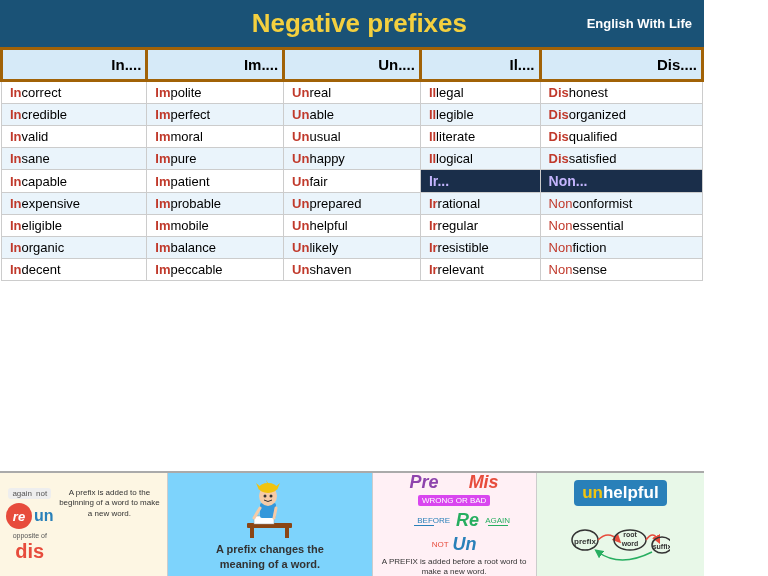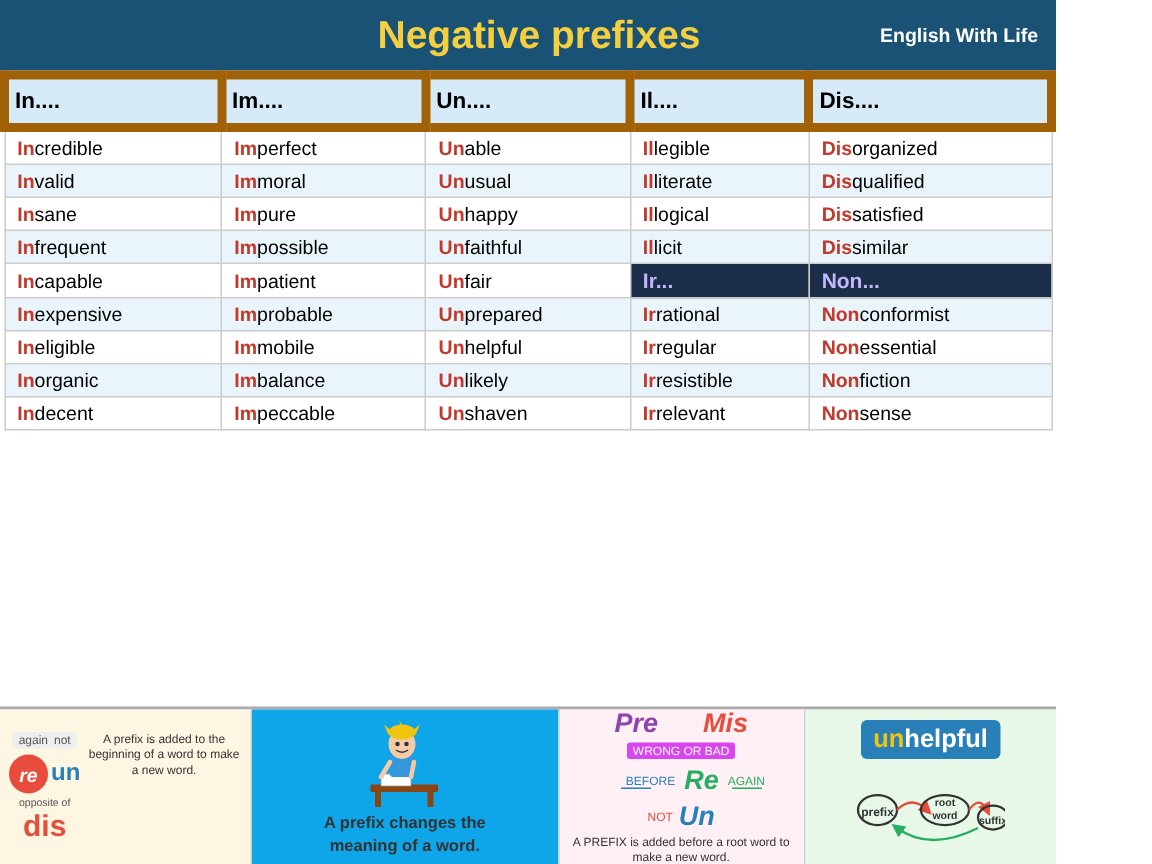--- a/index.html
+++ b/index.html
@@ -50,23 +50,23 @@
     table {
       width: 100%;
       border-collapse: collapse;
       font-size: 13px;
     }
 
     .col-header {
       background: #d6eaf8;
       font-weight: bold;
       font-size: 15px;
-      text-align: left;
+      text-align: right;
       padding: 6px 4px;
-      border: 6px solid #a16207;
+      border: 3px solid #a16207;
       color: #000;
     }
 
     td {
       padding: 3px 8px;
       border: 1px solid #ccc;
       vertical-align: middle;
     }
 
     tr:nth-child(odd) td {
@@ -109,21 +109,21 @@
     
     .fp1 {
       background: #fdf6e3;
       flex-direction: column;
       text-align: center;
       padding: 6px;
     }
 
     
     .fp2 {
-      background: #0ea5e9;
+      background: #7dd3fc;
       flex-direction: column;
       text-align: center;
       font-size: 12px;
       color: #333;
       padding: 24px;
     }
 
     
     .fp3 {
       background: #fff0f5;
@@ -141,21 +141,21 @@
       padding: 6px;
     }
 
     
     .p-in { color: #c0392b; font-weight: bold; }
     .p-im { color: #c0392b; font-weight: bold; }
     .p-un { color: #c0392b; font-weight: bold; }
     .p-il { color: #c0392b; font-weight: bold; }
     .p-dis { color: #c0392b; font-weight: bold; }
     .p-ir { color: #c0392b; font-weight: bold; }
-    .p-non { color: #c0392b; font-weight: bold; }
+    .p-non { color: #c0392b; font-weight: normal; }
 
     .col-w1 { width: 17%; }
     .col-w2 { width: 16%; }
     .col-w3 { width: 16%; }
     .col-w4 { width: 14%; }
   </style>
 </head>
 <body>
 
 <div class="container">
@@ -179,20 +179,27 @@
         <tr>
           <th class="col-header">In....</th>
           <th class="col-header">Im....</th>
           <th class="col-header">Un....</th>
           <th class="col-header">Il....</th>
           <th class="col-header">Dis....</th>
         </tr>
       </thead>
       <tbody>
 
+        <tr>
+          <td><span class="p-in">In</span>correct</td>
+          <td><span class="p-im">Im</span>polite</td>
+          <td><span class="p-un">Un</span>real</td>
+          <td><span class="p-il">Il</span>legal</td>
+          <td><span class="p-dis">Dis</span>honest</td>
+        </tr>
 
         <tr>
           <td><span class="p-in">In</span>credible</td>
           <td><span class="p-im">Im</span>perfect</td>
           <td><span class="p-un">Un</span>able</td>
           <td><span class="p-il">Il</span>legible</td>
           <td><span class="p-dis">Dis</span>organized</td>
         </tr>
 
         <tr>
@@ -204,27 +211,20 @@
         </tr>
 
         <tr>
           <td><span class="p-in">In</span>sane</td>
           <td><span class="p-im">Im</span>pure</td>
           <td><span class="p-un">Un</span>happy</td>
           <td><span class="p-il">Il</span>logical</td>
           <td><span class="p-dis">Dis</span>satisfied</td>
         </tr>
 
-        <tr>
-          <td><span class="p-in">In</span>frequent</td>
-          <td><span class="p-im">Im</span>possible</td>
-          <td><span class="p-un">Un</span>faithful</td>
-          <td><span class="p-il">Il</span>licit</td>
-          <td><span class="p-dis">Dis</span>similar</td>
-        </tr>
 
         <tr>
           <td><span class="p-in">In</span>capable</td>
           <td><span class="p-im">Im</span>patient</td>
           <td><span class="p-un">Un</span>fair</td>
           <td class="cell-dark">Ir...</td>
           <td class="cell-dark">Non...</td>
         </tr>
 
         <tr>

